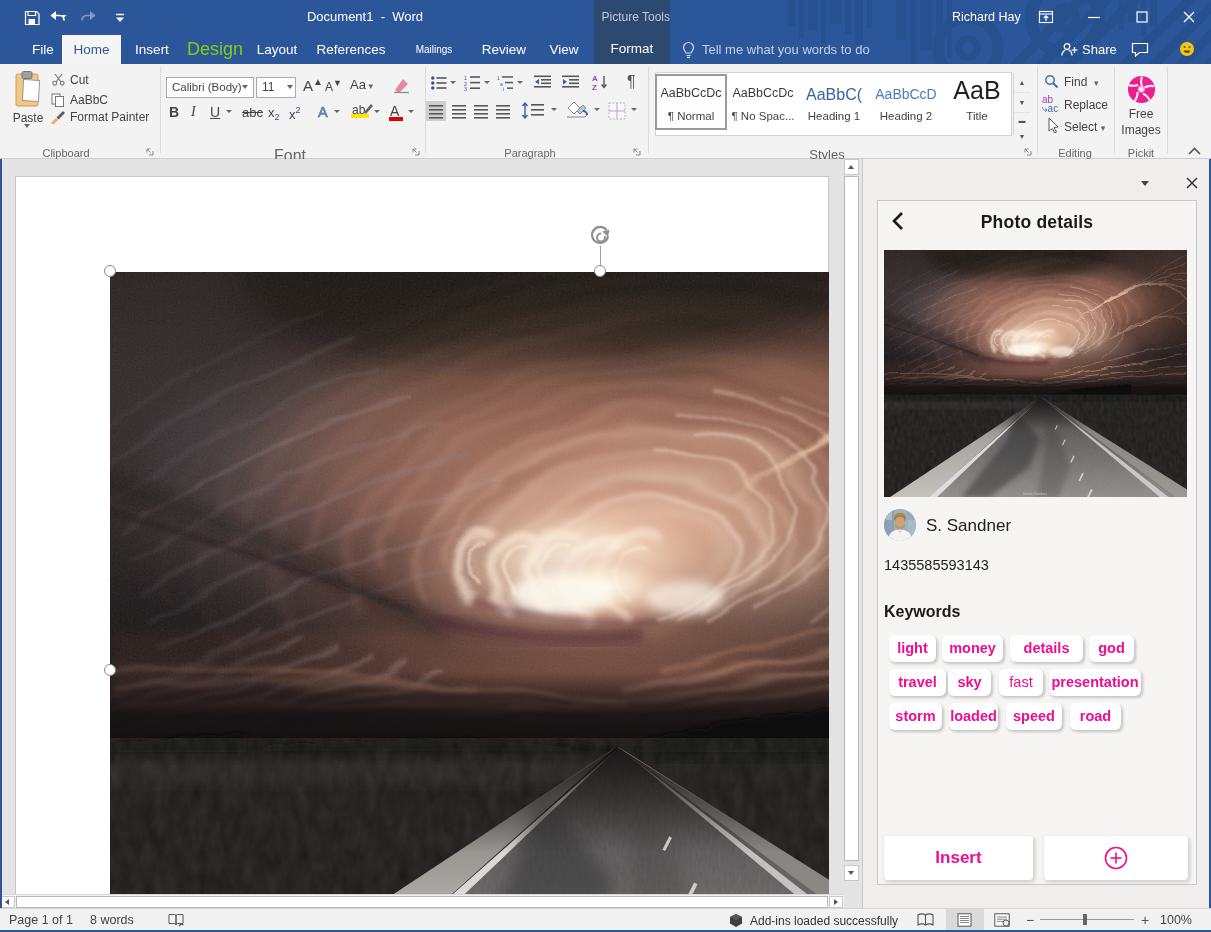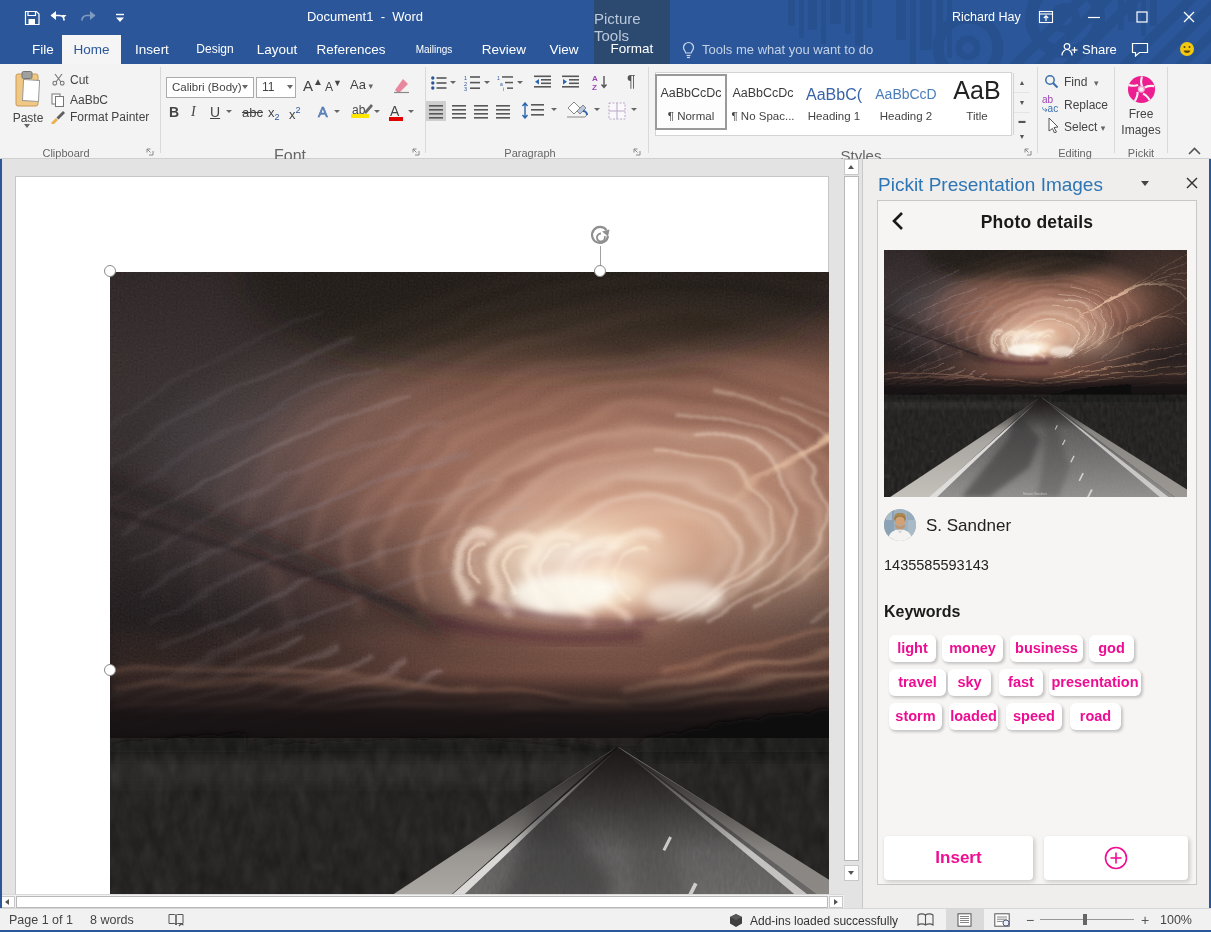--- a/index.html
+++ b/index.html
@@ -76,37 +76,37 @@
       <line x1="2" y1="8.5" x2="14" y2="8.5"></line>
     </svg>
 <svg class="ab" style="left:1134px;top:9px" width="16" height="16" viewBox="0 0 16 16" fill="none" stroke="#fff" stroke-width="1.2">
       <rect x="3" y="3" width="10" height="10"></rect>
     </svg>
 <svg class="ab" style="left:1181px;top:9px" width="16" height="16" viewBox="0 0 16 16" stroke="#fff" stroke-width="1.2">
       <line x1="3" y1="3" x2="13" y2="13"></line>
       <line x1="13" y1="3" x2="3" y2="13"></line>
     </svg>
 <div class="ab" style="left:594px;top:0;width:76px;height:64px;background:#2c4a6f"></div>
-<div class="ab" style="left:594px;top:10px;width:76px;text-align:left;color:#bac8dc;font-size:15px">Picture Tools</div>
+<div class="ab" style="left:594px;top:10px;width:76px;text-align:right;color:#bac8dc;font-size:12px">Picture Tools</div>
 <div class="ab" style="left:594px;top:41px;width:76px;text-align:center;color:#fff;font-size:13.5px">Format</div>
 <div class="ab ctr" style="left:17px;top:35px;width:52px;height:29px;line-height:29px;color:#fff;font-size:13.5px;">File</div>
 <div class="ab ctr" style="left:62px;top:35px;width:59px;height:29px;line-height:29px;color:#2b579a;font-size:13.5px;background:#f5f5f5">Home</div>
 <div class="ab ctr" style="left:124px;top:35px;width:56px;height:29px;line-height:29px;color:#fff;font-size:13.5px;">Insert</div>
-<div class="ab ctr" style="left:187px;top:35px;width:56px;height:29px;line-height:29px;color:#ffffff;font-size:12px;">Design</div>
+<div class="ab ctr" style="left:187px;top:35px;width:56px;height:29px;line-height:29px;color:#84cc16;font-size:18px;">Design</div>
 <div class="ab ctr" style="left:249px;top:35px;width:56px;height:29px;line-height:29px;color:#fff;font-size:13.5px;">Layout</div>
 <div class="ab ctr" style="left:311px;top:35px;width:80px;height:29px;line-height:29px;color:#fff;font-size:13.5px;">References</div>
 <div class="ab ctr" style="left:398px;top:35px;width:72px;height:29px;line-height:29px;color:#fff;font-size:10px;">Mailings</div>
 <div class="ab ctr" style="left:474px;top:35px;width:60px;height:29px;line-height:29px;color:#fff;font-size:13.5px;">Review</div>
 <div class="ab ctr" style="left:540px;top:35px;width:48px;height:29px;line-height:29px;color:#fff;font-size:13.5px;">View</div>
 <svg class="ab" style="left:681px;top:41px" width="15" height="18" viewBox="0 0 15 18" fill="none" stroke="#cdd8ea" stroke-width="1.2">
 <path d="M7.5 1.5 a5 5 0 0 1 5 5 c0 2.5 -2 3.5 -2.3 5.5 h-5.4 C4.5 10 2.5 9 2.5 6.5 a5 5 0 0 1 5 -5z"></path>
 <line x1="5.5" y1="14.5" x2="9.5" y2="14.5"></line>
       <line x1="6" y1="16.5" x2="9" y2="16.5"></line>
     </svg>
-<div class="ab" style="left:702px;top:42px;color:#c3d1e6;font-size:13px">Tools me what you want to do</div>
+<div class="ab" style="left:702px;top:42px;color:#c3d1e6;font-size:13px">Tell me what you words to do</div>
 <svg class="ab" style="left:1060px;top:42px" width="18" height="15" viewBox="0 0 18 15" fill="none" stroke="#fff" stroke-width="1.2">
 <circle cx="7" cy="4.5" r="2.8"></circle>
       <path d="M2 13.5 c0 -4 3 -6 5 -6 s5 2 5 6"></path>
       <line x1="14.5" y1="5" x2="14.5" y2="11"></line>
       <line x1="11.5" y1="8" x2="17.5" y2="8"></line>
     </svg>
 <div class="ab" style="left:1082px;top:42px;color:#fff;font-size:13px">Share</div>
 <svg class="ab" style="left:1131px;top:42px" width="18" height="15" viewBox="0 0 18 15" fill="none" stroke="#fff" stroke-width="1.2">
 <path d="M1.5 1.5 h15 v9 h-8 l-4 3.5 v-3.5 h-3 z"></path>
     </svg>
@@ -290,21 +290,21 @@
 <div class="ab" style="left:870px;top:10px;width:72px;height:56px;"></div>
 <div class="ab ctr" style="left:870px;top:22px;width:72px;font-size:14px;color:#4a7ebb;white-space:nowrap;overflow:hidden">AaBbCcD</div>
 <div class="ab ctr" style="left:870px;top:46px;width:72px;font-size:11.5px;color:#444;white-space:nowrap;overflow:hidden">Heading 2</div>
 <div class="ab ctr" style="left:941px;top:12px;width:72px;font-size:25px;color:#222">AaB</div>
 <div class="ab ctr" style="left:941px;top:46px;width:72px;font-size:11.5px;color:#444">Title</div>
 <div class="ab" style="left:1013px;top:9px;width:17px;height:62px;border-left:1px solid #d4d4d4">
 <div style="height:20px;border-bottom:1px solid #e4e4e4;text-align:center;font-size:7px;color:#555;line-height:20px">▲</div>
 <div style="height:20px;border-bottom:1px solid #e4e4e4;text-align:center;font-size:7px;color:#555;line-height:20px">▼</div>
 <div style="height:20px;text-align:center;font-size:7px;color:#555;line-height:16px">▬<br>▼</div>
     </div>
-<div class="ab ctr" style="left:806px;top:83px;width:110px;font-size:15px;color:#666">Styles</div>
+<div class="ab ctr" style="left:772px;top:83px;width:110px;font-size:13px;color:#666">Styles</div>
 <svg class="ab" style="left:1024px;top:84px" width="9" height="9" viewBox="0 0 9 9" stroke="#888" fill="none" stroke-width="1">
 <path d="M1 1 v4 M1 1 h4 M3.5 3.5 L7 7 M7 3.5 v3.5 h-3.5" transform="rotate(180 4 4)"></path>
     </svg>
 <div class="ab" style="left:1037px;top:3px;width:1px;height:86px;background:#d9d9d9"></div>
 <svg class="ab" style="left:1044px;top:10px" width="15" height="15" viewBox="0 0 15 15" fill="none">
 <circle cx="6" cy="6" r="4.2" stroke="#3a6fad" stroke-width="1.5"></circle>
       <line x1="9.2" y1="9.2" x2="13.5" y2="13.5" stroke="#3a6fad" stroke-width="2"></line>
     </svg>
 <div class="ab" style="left:1064px;top:11px;font-size:12px;color:#444">Find&nbsp;&nbsp;<span style="font-size:9px;color:#666">▾</span></div>
 <div class="ab" style="left:1042px;top:31px;font-size:10px;color:#9a44b5;line-height:9px">ab<br><span style="color:#3a6fad">⤷ac</span></div>
@@ -652,21 +652,20 @@
 <div class="ab" style="left:1px;top:1px;width:14px;height:12px;background:#fff;border:1px solid #c8c8c8"></div>
 <div class="ab" style="left:5px;top:4px;width:0;height:0;border-top:3.5px solid transparent;border-bottom:3.5px solid transparent;border-right:4px solid #555"></div>
 <div class="ab" style="left:16px;top:1px;width:812px;height:12px;background:#fff;border:1px solid #b8b8b8"></div>
 <div class="ab" style="left:829px;top:1px;width:14px;height:12px;background:#fff;border:1px solid #c8c8c8"></div>
 <div class="ab" style="left:834px;top:4px;width:0;height:0;border-top:3.5px solid transparent;border-bottom:3.5px solid transparent;border-left:4px solid #555"></div>
 </div>
 </div>
 <div class="ab" style="left:0;top:159px;width:2px;height:771px;background:#2b579a"></div>
 <div class="ab" style="left:1209px;top:159px;width:2px;height:771px;background:#2b579a"></div>
 <div class="ab" style="left:862px;top:159px;width:347px;height:749px;background:#efeeec;border-left:1px solid #c9c9c9;overflow:hidden">
-<div class="ab" style="left:15px;top:15px;font-size:19px;color:#2e75b5">Pickit Presentation Images</div>
 <div class="ab" style="left:278px;top:22px;width:0;height:0;border-left:4.5px solid transparent;border-right:4.5px solid transparent;border-top:5px solid #444"></div>
 <svg class="ab" style="left:322px;top:17px" width="14" height="14" viewBox="0 0 14 14" stroke="#333" stroke-width="1.4">
       <line x1="2" y1="2" x2="12" y2="12"></line>
       <line x1="12" y1="2" x2="2" y2="12"></line>
     </svg>
 <div class="ab" style="left:14px;top:41px;width:320px;height:685px;background:#f6f5f4;border:1px solid #c8c8c8"></div>
 <svg class="ab" style="left:28px;top:52px" width="13" height="20" viewBox="0 0 13 20" fill="none" stroke="#1a1a1a" stroke-width="2.6">
       <path d="M11 2 L3 10 L11 18"></path>
     </svg>
 <div class="ab ctr" style="left:74px;top:53px;width:200px;font-size:17.5px;font-weight:bold;color:#1a1a1a;letter-spacing:0.2px">Photo details</div>
@@ -693,25 +692,25 @@
 <path d="M16 17.5 c2 0 3.6 -1 4.6 -2.5 l0.4 3 c-1.2 1.5 -3 2.3 -5 2.3 c-2 0 -3.8 -0.8 -5 -2.3 l0.4 -3 c1 1.5 2.6 2.5 4.6 2.5z" fill="#c69268" opacity="0.9"></path>
 <path d="M10.2 10.5 C10 5.8 13 4 16 4 C19 4 22 5.8 21.8 10.5 L20.8 12.5 C20.5 8.8 18.5 7.8 16 7.8 C13.5 7.8 11.5 8.8 11.2 12.5z" fill="#9d7a48"></path>
 <path d="M11 5.5 C13 3.8 19 3.8 21 5.5 L21.5 8 C19 6.2 13 6.2 10.5 8z" fill="#ac8850"></path>
 </g>
     </svg>
 <div class="ab" style="left:63px;top:357px;font-size:17px;color:#222">S. Sandner</div>
 <div class="ab" style="left:21px;top:398px;font-size:14.5px;color:#222">1435585593143</div>
 <div class="ab" style="left:21px;top:444px;font-size:16px;font-weight:bold;color:#1a1a1a">Keywords</div>
 <div class="ab ctr" style="left:26px;top:476px;width:47px;height:27px;line-height:27px;background:#fff;border-radius:6px;box-shadow:1.5px 2px 3px rgba(0,0,0,0.2);color:#ee0d92;font-weight:bold;font-size:14.5px">light</div>
 <div class="ab ctr" style="left:79px;top:476px;width:61px;height:27px;line-height:27px;background:#fff;border-radius:6px;box-shadow:1.5px 2px 3px rgba(0,0,0,0.2);color:#ee0d92;font-weight:bold;font-size:14.5px">money</div>
-<div class="ab ctr" style="left:147px;top:476px;width:73px;height:27px;line-height:27px;background:#fff;border-radius:6px;box-shadow:1.5px 2px 3px rgba(0,0,0,0.2);color:#ee0d92;font-weight:bold;font-size:14.5px">business</div>
+<div class="ab ctr" style="left:147px;top:476px;width:73px;height:27px;line-height:27px;background:#fff;border-radius:6px;box-shadow:1.5px 2px 3px rgba(0,0,0,0.2);color:#ee0d92;font-weight:bold;font-size:14.5px">details</div>
 <div class="ab ctr" style="left:226px;top:476px;width:45px;height:27px;line-height:27px;background:#fff;border-radius:6px;box-shadow:1.5px 2px 3px rgba(0,0,0,0.2);color:#ee0d92;font-weight:bold;font-size:14.5px">god</div>
 <div class="ab ctr" style="left:26px;top:510px;width:57px;height:27px;line-height:27px;background:#fff;border-radius:6px;box-shadow:1.5px 2px 3px rgba(0,0,0,0.2);color:#ee0d92;font-weight:bold;font-size:14.5px">travel</div>
 <div class="ab ctr" style="left:85px;top:510px;width:43px;height:27px;line-height:27px;background:#fff;border-radius:6px;box-shadow:1.5px 2px 3px rgba(0,0,0,0.2);color:#ee0d92;font-weight:bold;font-size:14.5px">sky</div>
-<div class="ab ctr" style="left:136px;top:510px;width:44px;height:27px;line-height:27px;background:#fff;border-radius:6px;box-shadow:1.5px 2px 3px rgba(0,0,0,0.2);color:#ee0d92;font-weight:bold;font-size:14.5px">fast</div>
+<div class="ab ctr" style="left:136px;top:510px;width:44px;height:27px;line-height:27px;background:#fff;border-radius:6px;box-shadow:1.5px 2px 3px rgba(0,0,0,0.2);color:#ee0d92;font-weight:normal;font-size:14.5px">fast</div>
 <div class="ab ctr" style="left:186px;top:510px;width:92px;height:27px;line-height:27px;background:#fff;border-radius:6px;box-shadow:1.5px 2px 3px rgba(0,0,0,0.2);color:#ee0d92;font-weight:bold;font-size:14.5px">presentation</div>
 <div class="ab ctr" style="left:26px;top:544px;width:53px;height:27px;line-height:27px;background:#fff;border-radius:6px;box-shadow:1.5px 2px 3px rgba(0,0,0,0.2);color:#ee0d92;font-weight:bold;font-size:14.5px">storm</div>
 <div class="ab ctr" style="left:86px;top:544px;width:49px;height:27px;line-height:27px;background:#fff;border-radius:6px;box-shadow:1.5px 2px 3px rgba(0,0,0,0.2);color:#ee0d92;font-weight:bold;font-size:14.5px">loaded</div>
 <div class="ab ctr" style="left:143px;top:544px;width:56px;height:27px;line-height:27px;background:#fff;border-radius:6px;box-shadow:1.5px 2px 3px rgba(0,0,0,0.2);color:#ee0d92;font-weight:bold;font-size:14.5px">speed</div>
 <div class="ab ctr" style="left:207px;top:544px;width:51px;height:27px;line-height:27px;background:#fff;border-radius:6px;box-shadow:1.5px 2px 3px rgba(0,0,0,0.2);color:#ee0d92;font-weight:bold;font-size:14.5px">road</div>
 <div class="ab ctr" style="left:21px;top:677px;width:149px;height:44px;line-height:44px;background:#fff;border-radius:4px;box-shadow:1.5px 2px 4px rgba(0,0,0,0.18);color:#ef0e92;font-weight:bold;font-size:17px">Insert</div>
 <div class="ab" style="left:181px;top:677px;width:144px;height:44px;background:#fff;border-radius:4px;box-shadow:1.5px 2px 4px rgba(0,0,0,0.18)"></div>
 <svg class="ab" style="left:241px;top:687px" width="24" height="24" viewBox="0 0 24 24" fill="none" stroke="#ef0e92" stroke-width="1.6">
 <circle cx="12" cy="12" r="10.5"></circle>
       <line x1="12" y1="6.5" x2="12" y2="17.5"></line>

